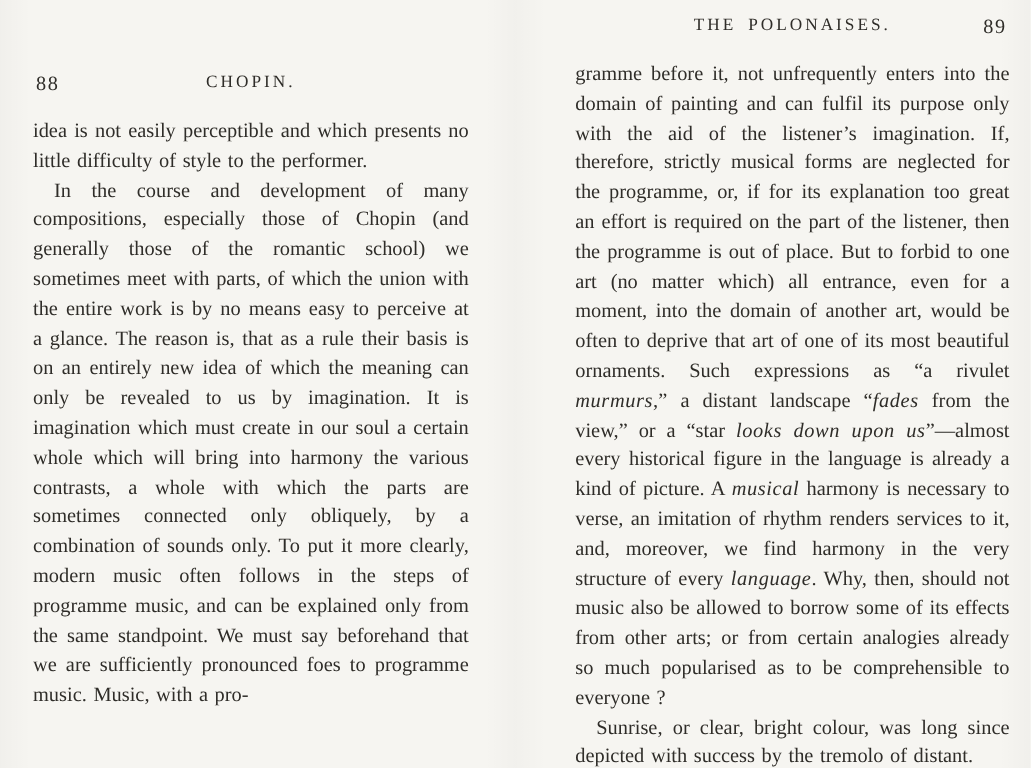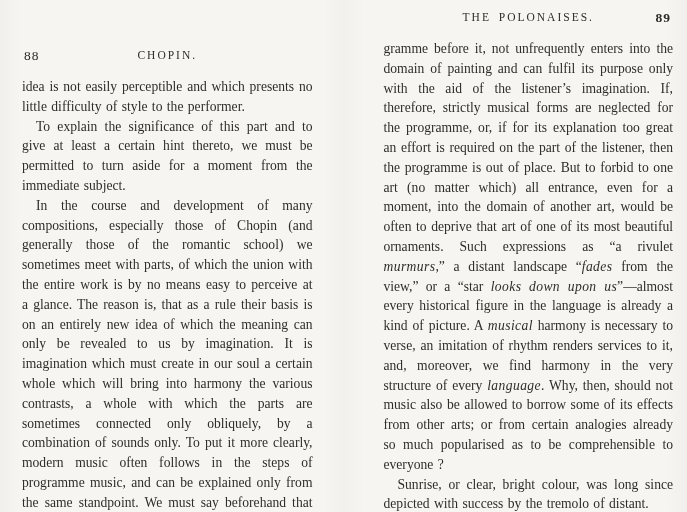--- a/index.html
+++ b/index.html
@@ -46,21 +46,21 @@
     letter-spacing: 2px;
     word-spacing: 3px;
   }
   .page-num {
     position: absolute;
     top: -1px;
     font-size: 13.5px;
     letter-spacing: 1px;
   }
   .page-num.left-num  { left: 2px; }
-  .page-num.right-num { right: 2px; font-weight: bold; }
+  .page-num.right-num { right: 2px; }
 
   .page-body {
     font-size: 13.6px;
     line-height: 19.8px;
     text-align: justify;
     word-spacing: 1px;
   }
   .page-body p.para {
     margin: 0;
     padding: 0;
@@ -77,21 +77,20 @@
 
 <div class="book">
 
   <div class="page page-left">
     <div class="page-header">
       <span class="page-num left-num">88</span>
       <span class="running-title">CHOPIN.</span>
     </div>
     <div class="page-body">
         <p class="para"><span>idea is not easily perceptible and which presents no little difficulty of style to the performer.</span></p>
-        <p class="para indent"><span>To explain the significance of this part and to give at least a certain hint thereto, we must be permitted to turn aside for a moment from the immediate subject.</span></p>
         <p class="para indent"><span>In the course and development of many compositions, especially those of Chopin (and generally those of the romantic school) we sometimes meet with parts, of which the union with the entire work is by no means easy to perceive at a glance.  The reason is, that as a rule their basis is on an entirely new idea of which the meaning can only be revealed to us by imagination.  It is imagination which must create in our soul a certain whole which will bring into harmony the various contrasts, a whole with which the parts are sometimes connected only obliquely, by a combination of sounds only.  To put it more clearly, modern music often follows in the steps of programme music, and can be explained only from the same standpoint.  We must say beforehand that we are sufficiently pronounced foes to programme music.  Music, with a pro-</span></p>
       </div>
   </div>
 
   <div class="page page-right">
     <div class="page-header">
       <span class="running-title">THE POLONAISES.</span>
       <span class="page-num right-num">89</span>
     </div>
     <div class="page-body">

